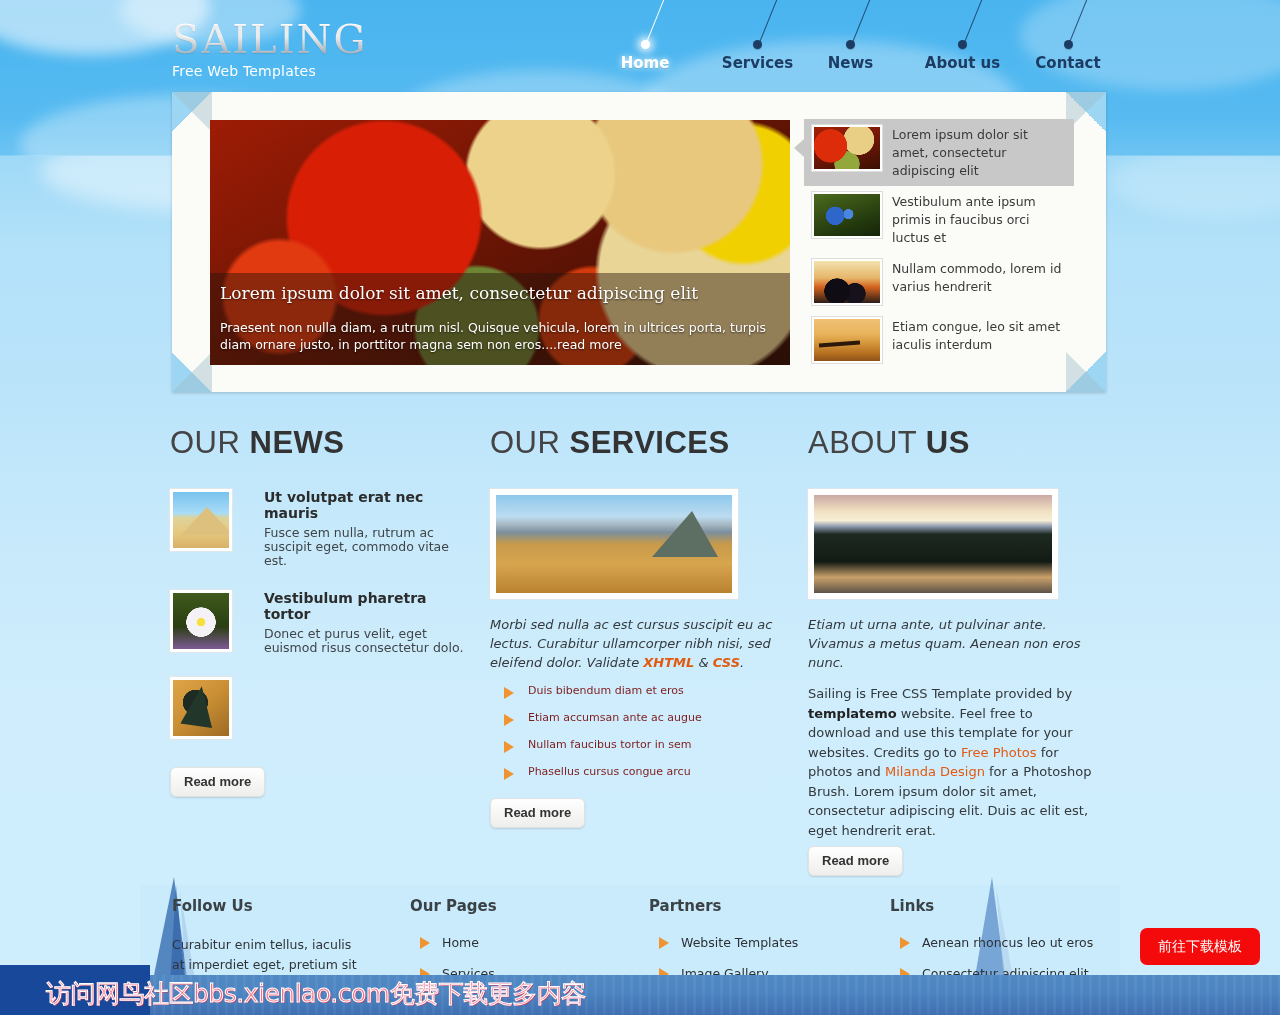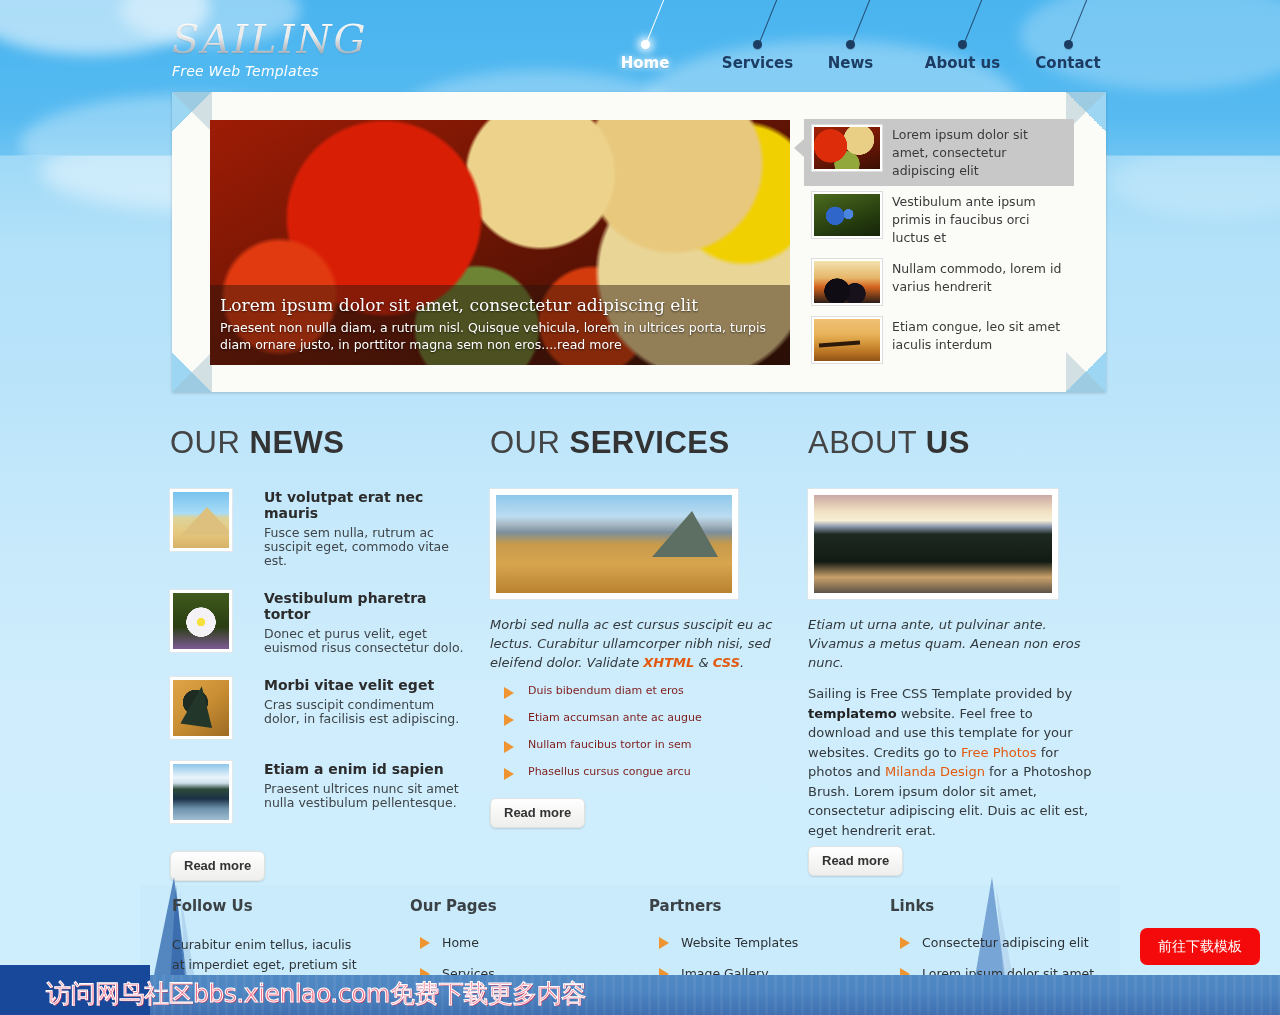--- a/index.html
+++ b/index.html
@@ -15,21 +15,21 @@
   }
 
   
   .sky { position:absolute; left:0; top:0; width:1280px; height:156px; overflow:hidden; pointer-events:none; }
   .cloud { position:absolute; background:rgba(255,255,255,.55); border-radius:50%; filter:blur(7px); }
   .sky2 { position:absolute; left:0; top:156px; width:1280px; height:120px; overflow:hidden; pointer-events:none; }
   .cloud2 { position:absolute; background:rgba(255,255,255,.45); border-radius:50%; filter:blur(9px); }
 
   
   .header { position:absolute; left:0; top:0; width:1280px; height:156px; }
-  .logo-wrap { position:absolute; left:172px; top:18px;font-style:italic; }
+  .logo-wrap { position:absolute; left:172px; top:18px; }
   .logo {
     font-family:"DejaVu Serif","Liberation Serif", serif;
     font-size:40px; letter-spacing:2px; line-height:42px;
     background:linear-gradient(to bottom,#ffffff 0%,#ffffff 45%,#cfd6dc 70%,#8fa0ad 100%);
     -webkit-background-clip:text; background-clip:text; color:transparent;
     text-shadow:0 1px 1px rgba(0,0,0,.08);
   }
   .tagline { font-size:14px; color:#ffffff; margin-top:3px; letter-spacing:.2px; }
 
   
@@ -63,21 +63,21 @@
   .slider { position:absolute; left:38px; top:28px; width:580px; height:245px; overflow:hidden; background:#3b1008; }
   .slider .photo { position:absolute; inset:0; }
   .slider-caption {
     position:absolute; left:0; right:0; bottom:0; padding:9px 10px 12px 10px;
     background:rgba(40,20,10,.45); color:#ffffff;
   }
   .slider-caption h2 {
     font-family:"DejaVu Serif","Liberation Serif",serif; font-weight:normal;
     font-size:17px; line-height:22px; text-shadow:0 1px 2px rgba(0,0,0,.6);
   }
-  .slider-caption p { font-size:12.5px; line-height:17px; margin-top:3px; text-shadow:0 1px 2px rgba(0,0,0,.6); }
+  .slider-caption p { font-size:12.5px; line-height:17px; margin-top:15px; text-shadow:0 1px 2px rgba(0,0,0,.6); }
 
   
   .thumbs { position:absolute; left:632px; top:27px; width:270px; }
   .thumb { position:relative; display:flex; gap:10px; align-items:flex-start; padding:6px 6px 6px 8px; }
   .thumb.active { background:#c8c8c8; }
   .thumb.active:before {
     content:""; position:absolute; left:-10px; top:20px;
     border-top:9px solid transparent; border-bottom:9px solid transparent; border-right:10px solid #c8c8c8;
   }
   .thumb .tpic { width:70px; height:46px; flex:0 0 70px; border:2px solid #fff; outline:1px solid #ddd; overflow:hidden; position:relative; }
@@ -320,33 +320,20 @@
         </div>
       <div>
         <h3>Vestibulum pharetra tortor</h3>
         <p>Donec et purus velit, eget euismod risus consectetur dolo.</p>
       </div>
     </div>
     <div class="news-item">
       <div class="npic">
           <div class="photo px-bird2" style="position:absolute;inset:0;"></div>
         </div>
-      <div>
-        <h3>Morbi vitae velit eget</h3>
-        <p>Cras suscipit condimentum dolor, in facilisis est adipiscing.</p>
-      </div>
-    </div>
-    <div class="news-item">
-      <div class="npic">
-          <div class="photo px-lake" style="position:absolute;inset:0;"></div>
-        </div>
-      <div>
-        <h3>Etiam a enim id sapien</h3>
-        <p>Praesent ultrices nunc sit amet nulla vestibulum pellentesque.</p>
-      </div>
     </div>
 
     <button class="btn-read">Read more</button>
   </section>
 
   <section class="col col-serv">
     <h2 class="sect">
       <span>OUR</span>
       <b>SERVICES</b>
     </h2>
@@ -415,20 +402,21 @@
     <ul class="farrows">
       <li>Website Templates</li>
       <li>Image Gallery</li>
       <li>Premiun Themes</li>
     </ul>
   </div>
 
   <div class="fcol" style="left:750px;">
     <h3>Links</h3>
     <ul class="farrows">
+      <li>Aenean rhoncus leo ut eros</li>
       <li>Consectetur adipiscing elit</li>
       <li>Lorem ipsum dolor sit amet</li>
     </ul>
   </div>
 </div>
 
 <div class="sea">
     <div class="shimmer"></div>
   </div>
 <div class="sea-left"></div>

